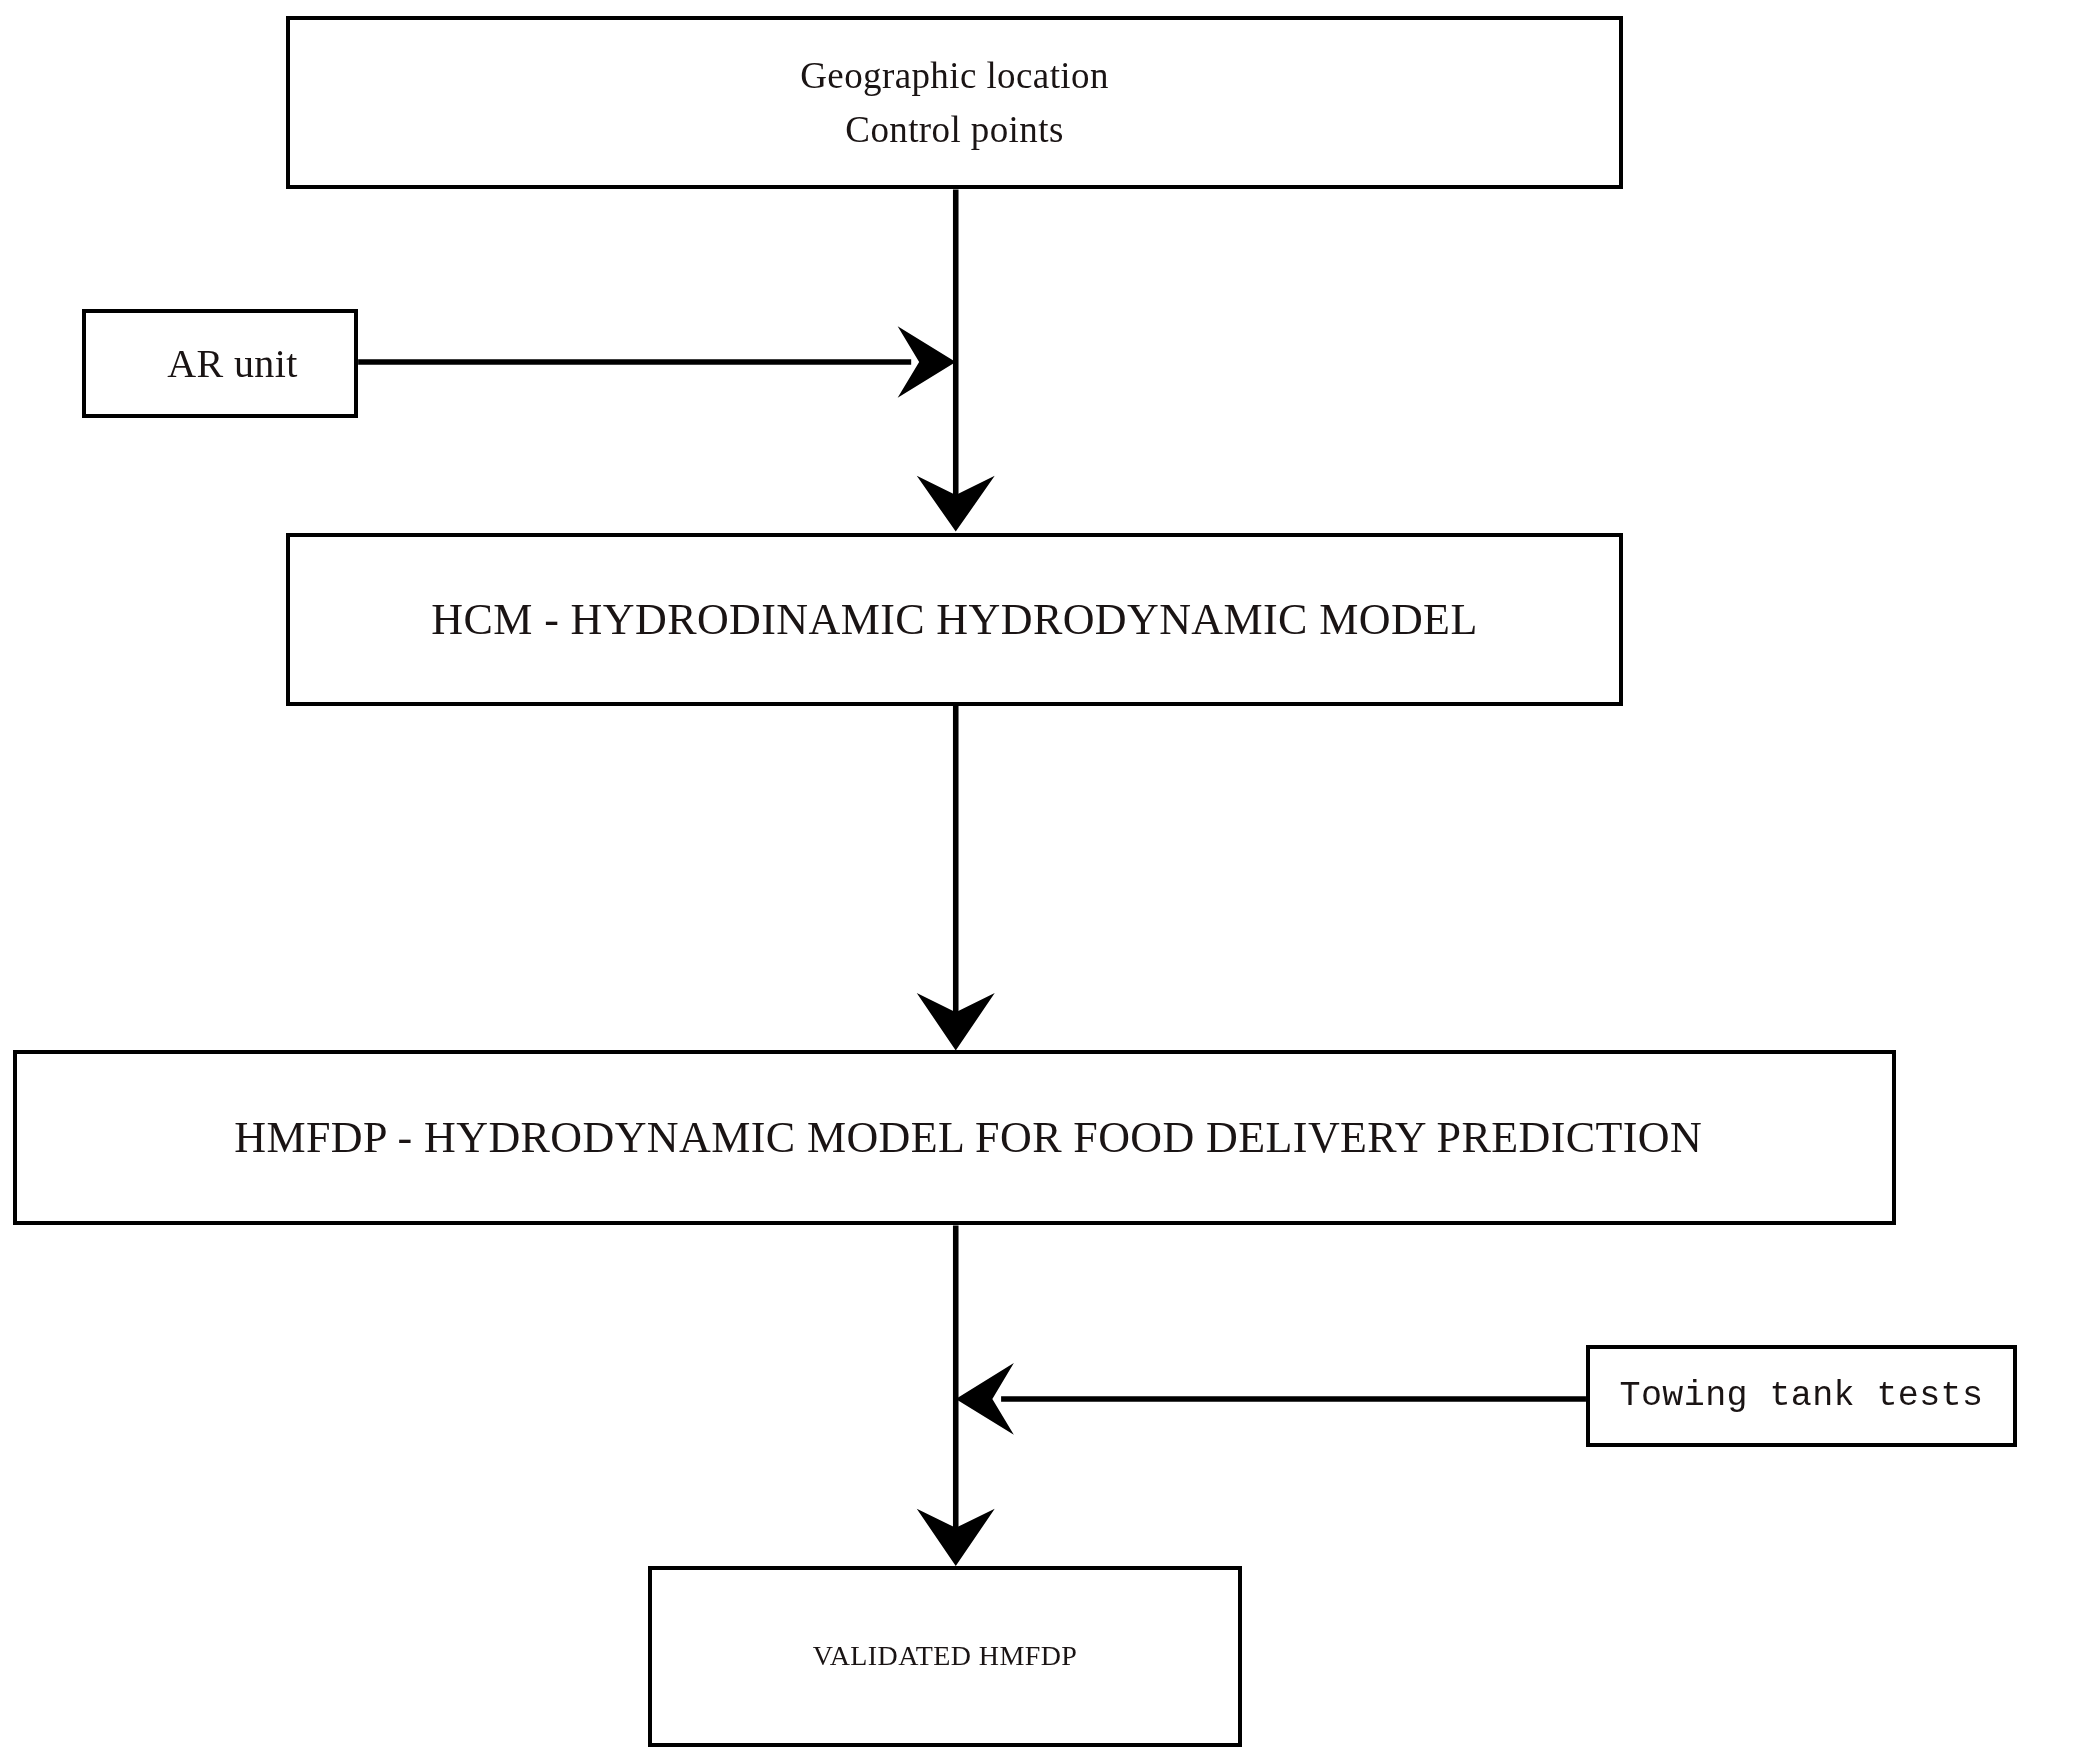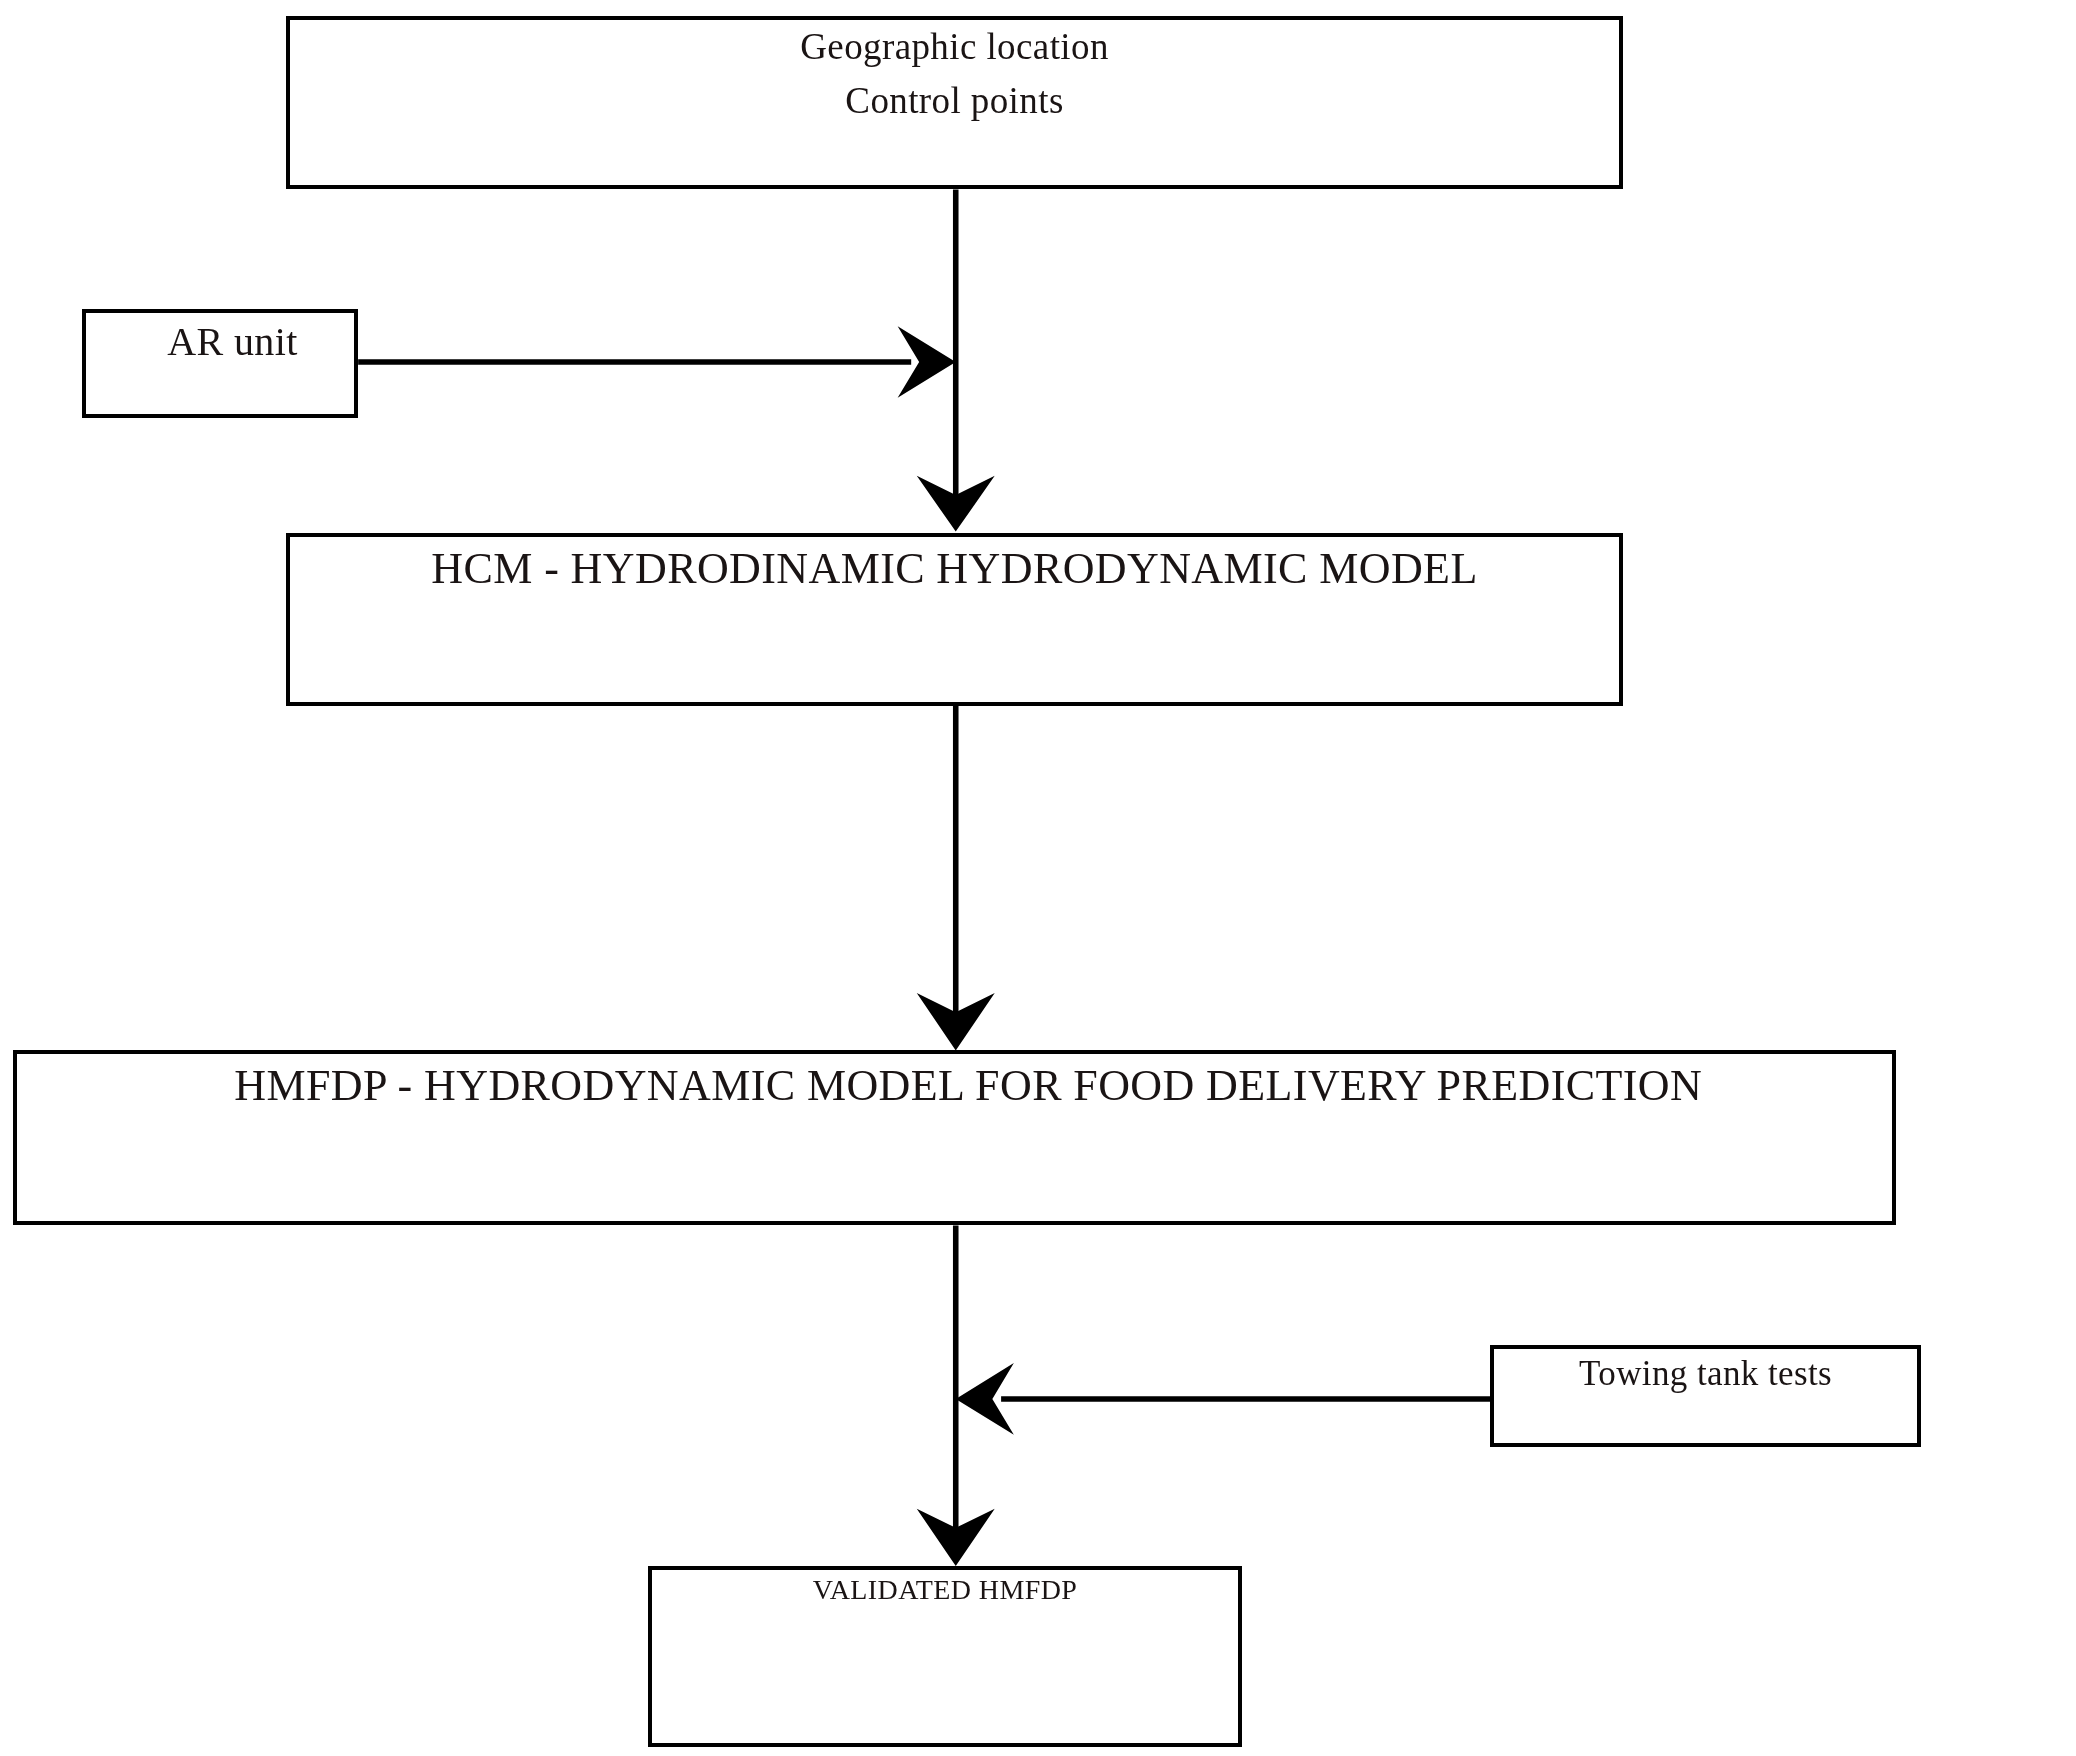--- a/index.html
+++ b/index.html
@@ -15,21 +15,21 @@
     background: #ffffff;
     overflow: hidden;
     font-family: "Liberation Serif", "DejaVu Serif", serif;
   }
   .node {
     position: absolute;
     box-sizing: border-box;
     background: #ffffff;
     border: 4px solid #000000;
     display: flex;
-    align-items: flex-start;
+    align-items: center;
     justify-content: center;
     text-align: center;
     color: #1a1414;
     z-index: 3;
   }
   .node .label {
     display: block;
     line-height: 1.45;
     letter-spacing: 0.4px;
     white-space: pre-line;
@@ -54,22 +54,22 @@
   }
   #node-hcm .label { font-size: 44px; }
 
   #node-hmfdp {
     left: 12.7px; top: 1050px;
     width: 1883px; height: 175px; padding-left: 28px;
   }
   #node-hmfdp .label { font-size: 44px; }
 
   #node-towing {
-    left: 1490px; top: 1345px;
-    width: 431px; height: 102px;
+    left: 1586px; top: 1345px;
+    width: 431px; height: 102px; font-family: Liberation Mono, monospace;
   }
   #node-towing .label { font-size: 35px; }
 
   #node-validated {
     left: 648px; top: 1566px;
     width: 594px; height: 181px;
   }
   #node-validated .label { font-size: 28px; }
 
   

